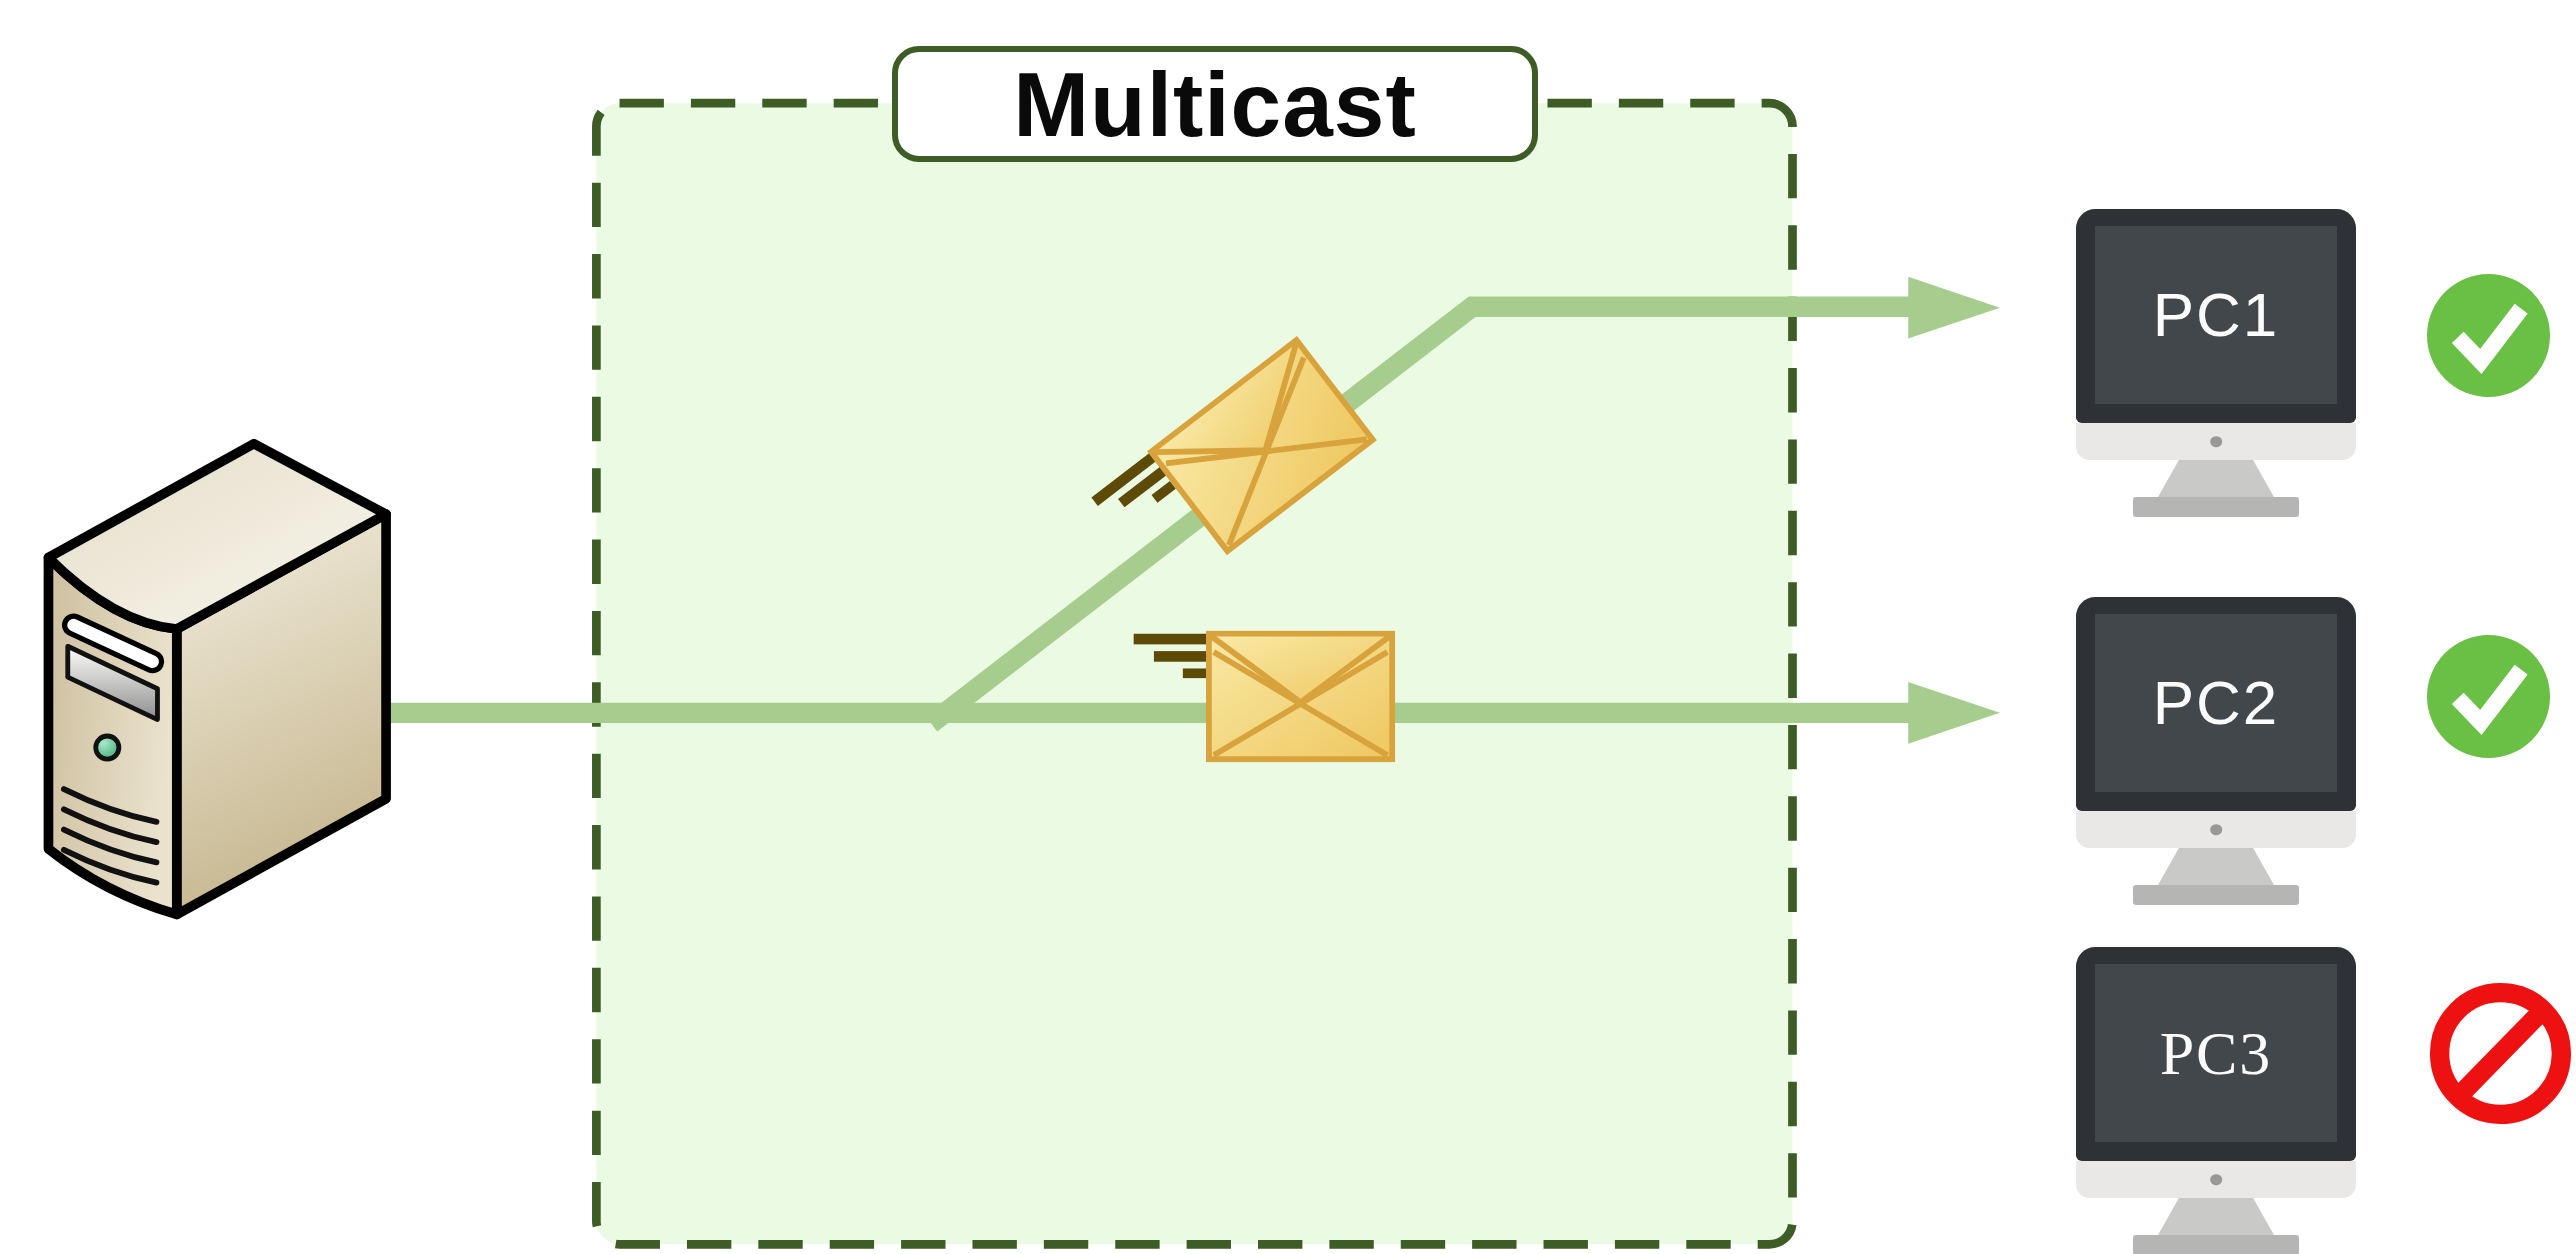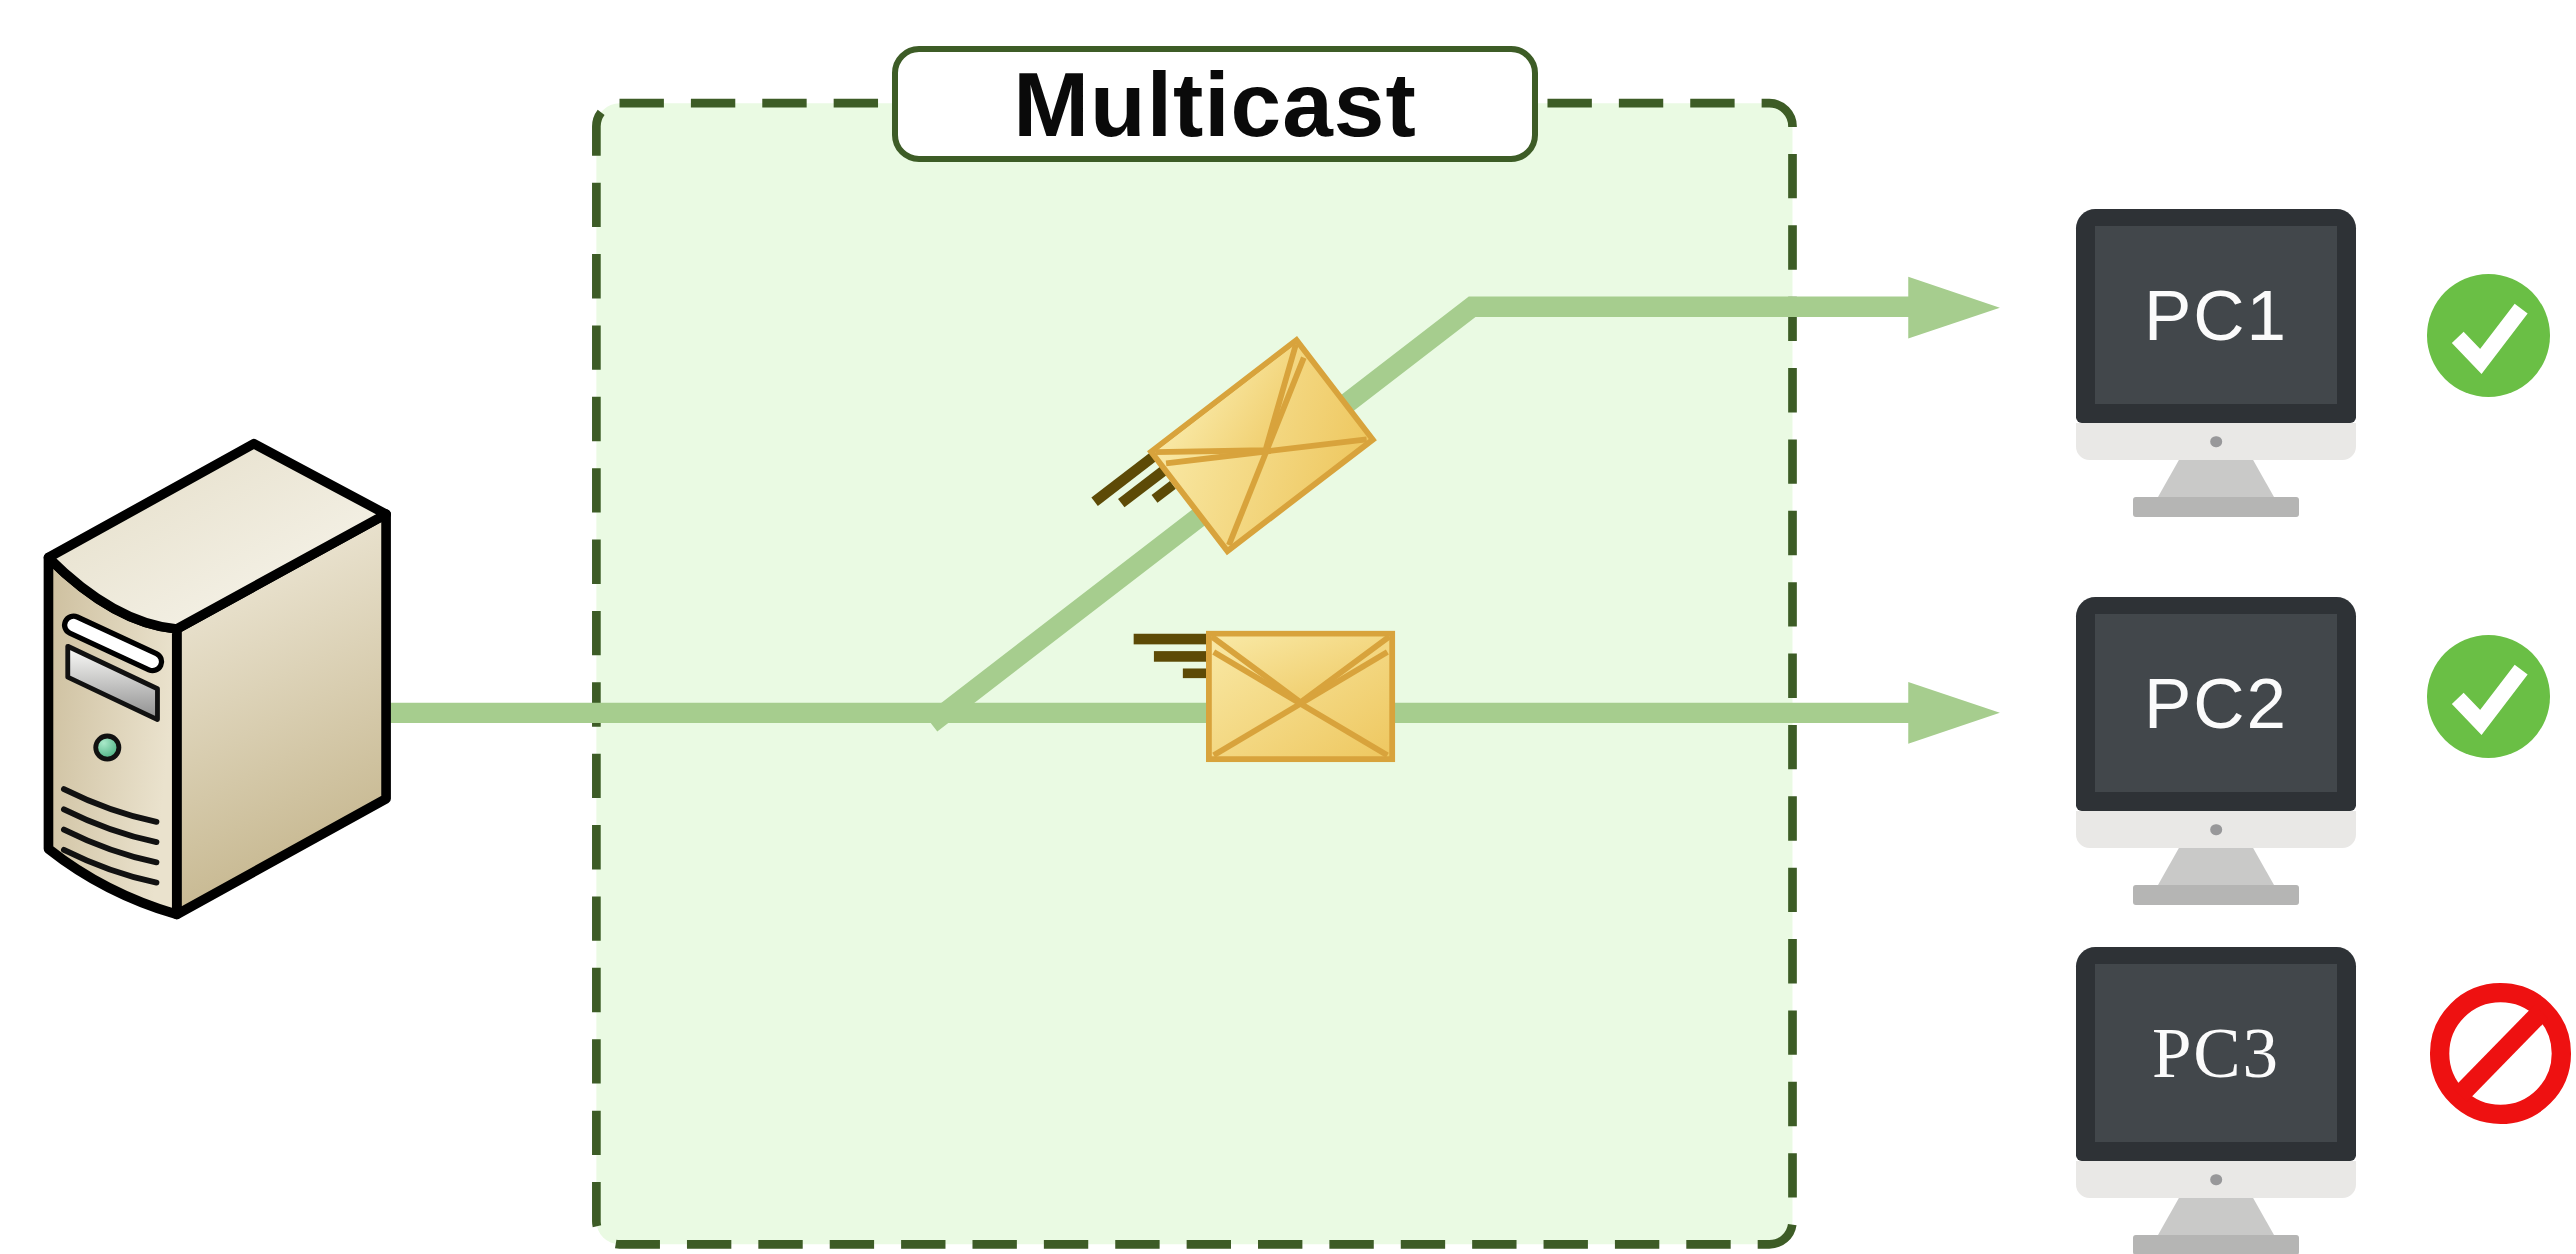--- a/index.html
+++ b/index.html
@@ -31,21 +31,21 @@
   
   .pc{position:absolute;width:280px;z-index:4;}
   .pc .bezel{
     width:280px;height:214px;background:#2e3236;border-radius:19.3px 19.3px 5.8px 5.8px;
     box-sizing:border-box;padding:17.4px 19.3px 19.3px 19.3px;
   }
   .pc .screen{
     width:100%;height:100%;background:#42474b;
     display:flex;align-items:center;justify-content:center;
   }
-  .pc .screen span{font-size:71px;color:#fbfbfb;letter-spacing:1.9px;line-height:1;}
+  .pc .screen span{font-size:62px;color:#fbfbfb;letter-spacing:1.9px;line-height:1;}
   .pc .chin{
     width:280px;height:37px;background:#e9e8e6;border-radius:0 0 13.5px 13.5px;
     position:relative;
   }
   .pc .cam-dot{
     position:absolute;left:50%;top:50%;transform:translate(-50%,-50%);
     width:11.6px;height:11.6px;border-radius:50%;background:#98989a;
   }
   .pc .neck{
     width:116px;height:37px;margin:0 auto;background:#c9c9c8;

